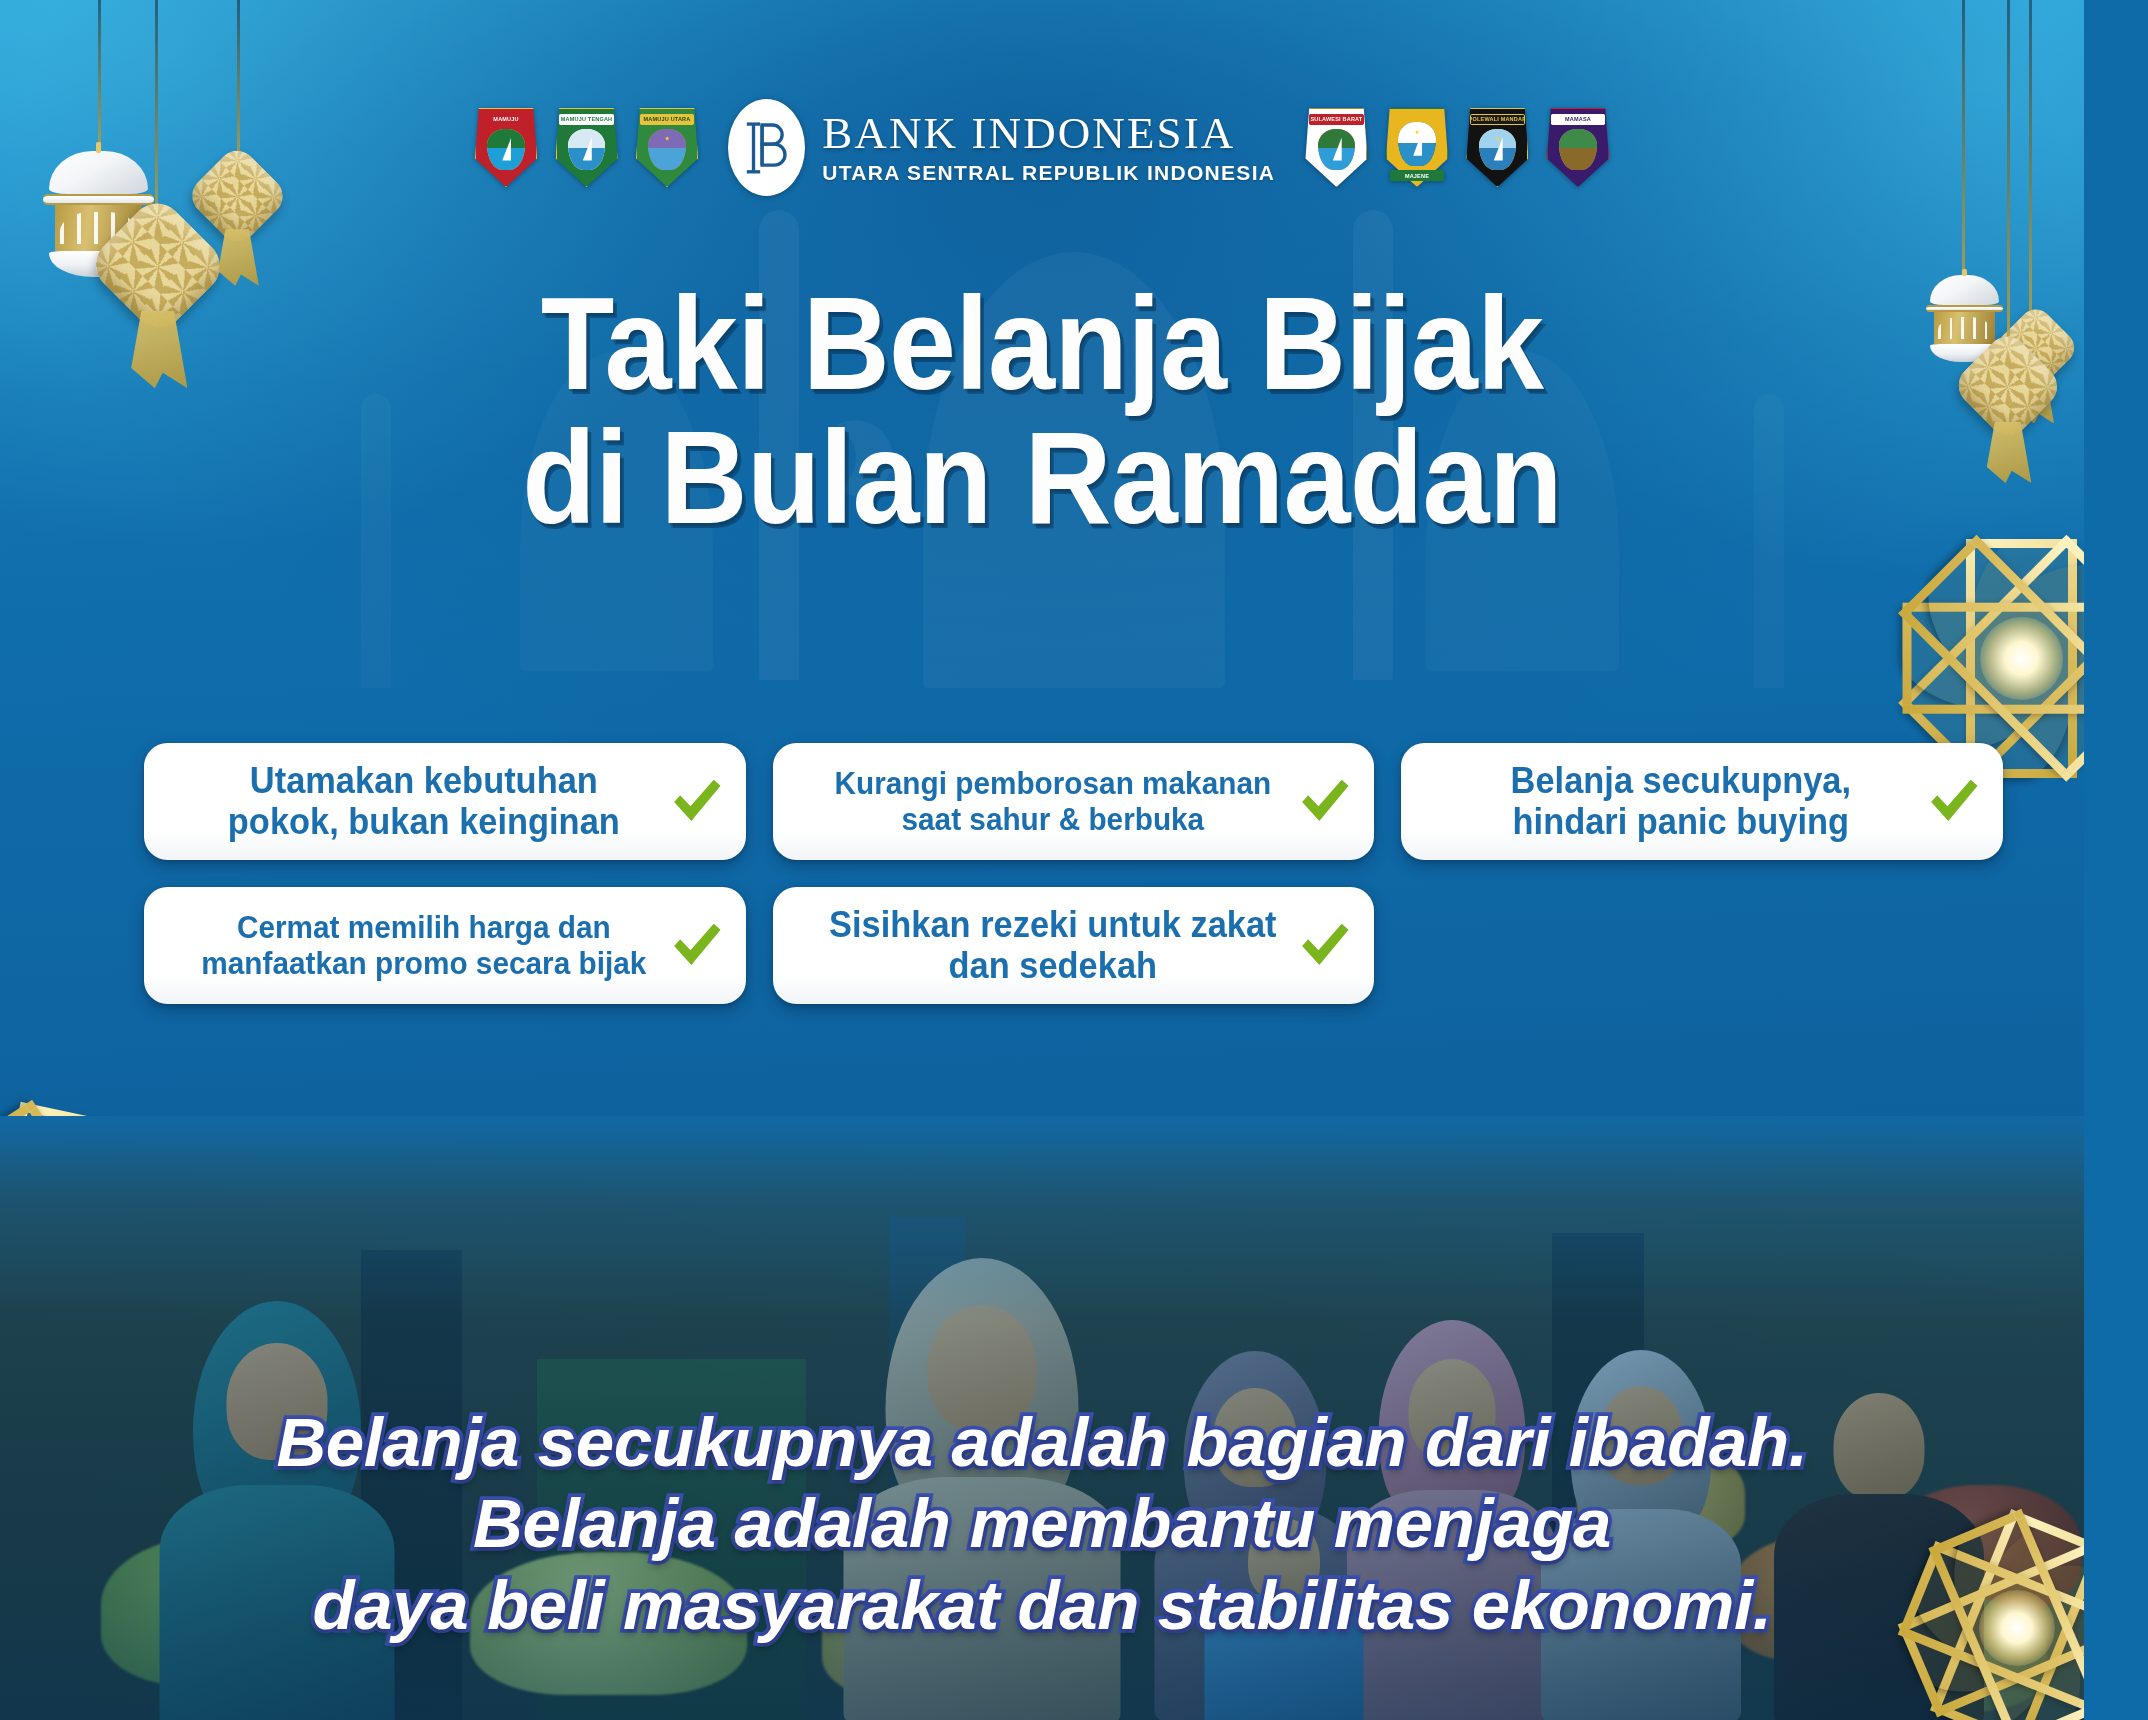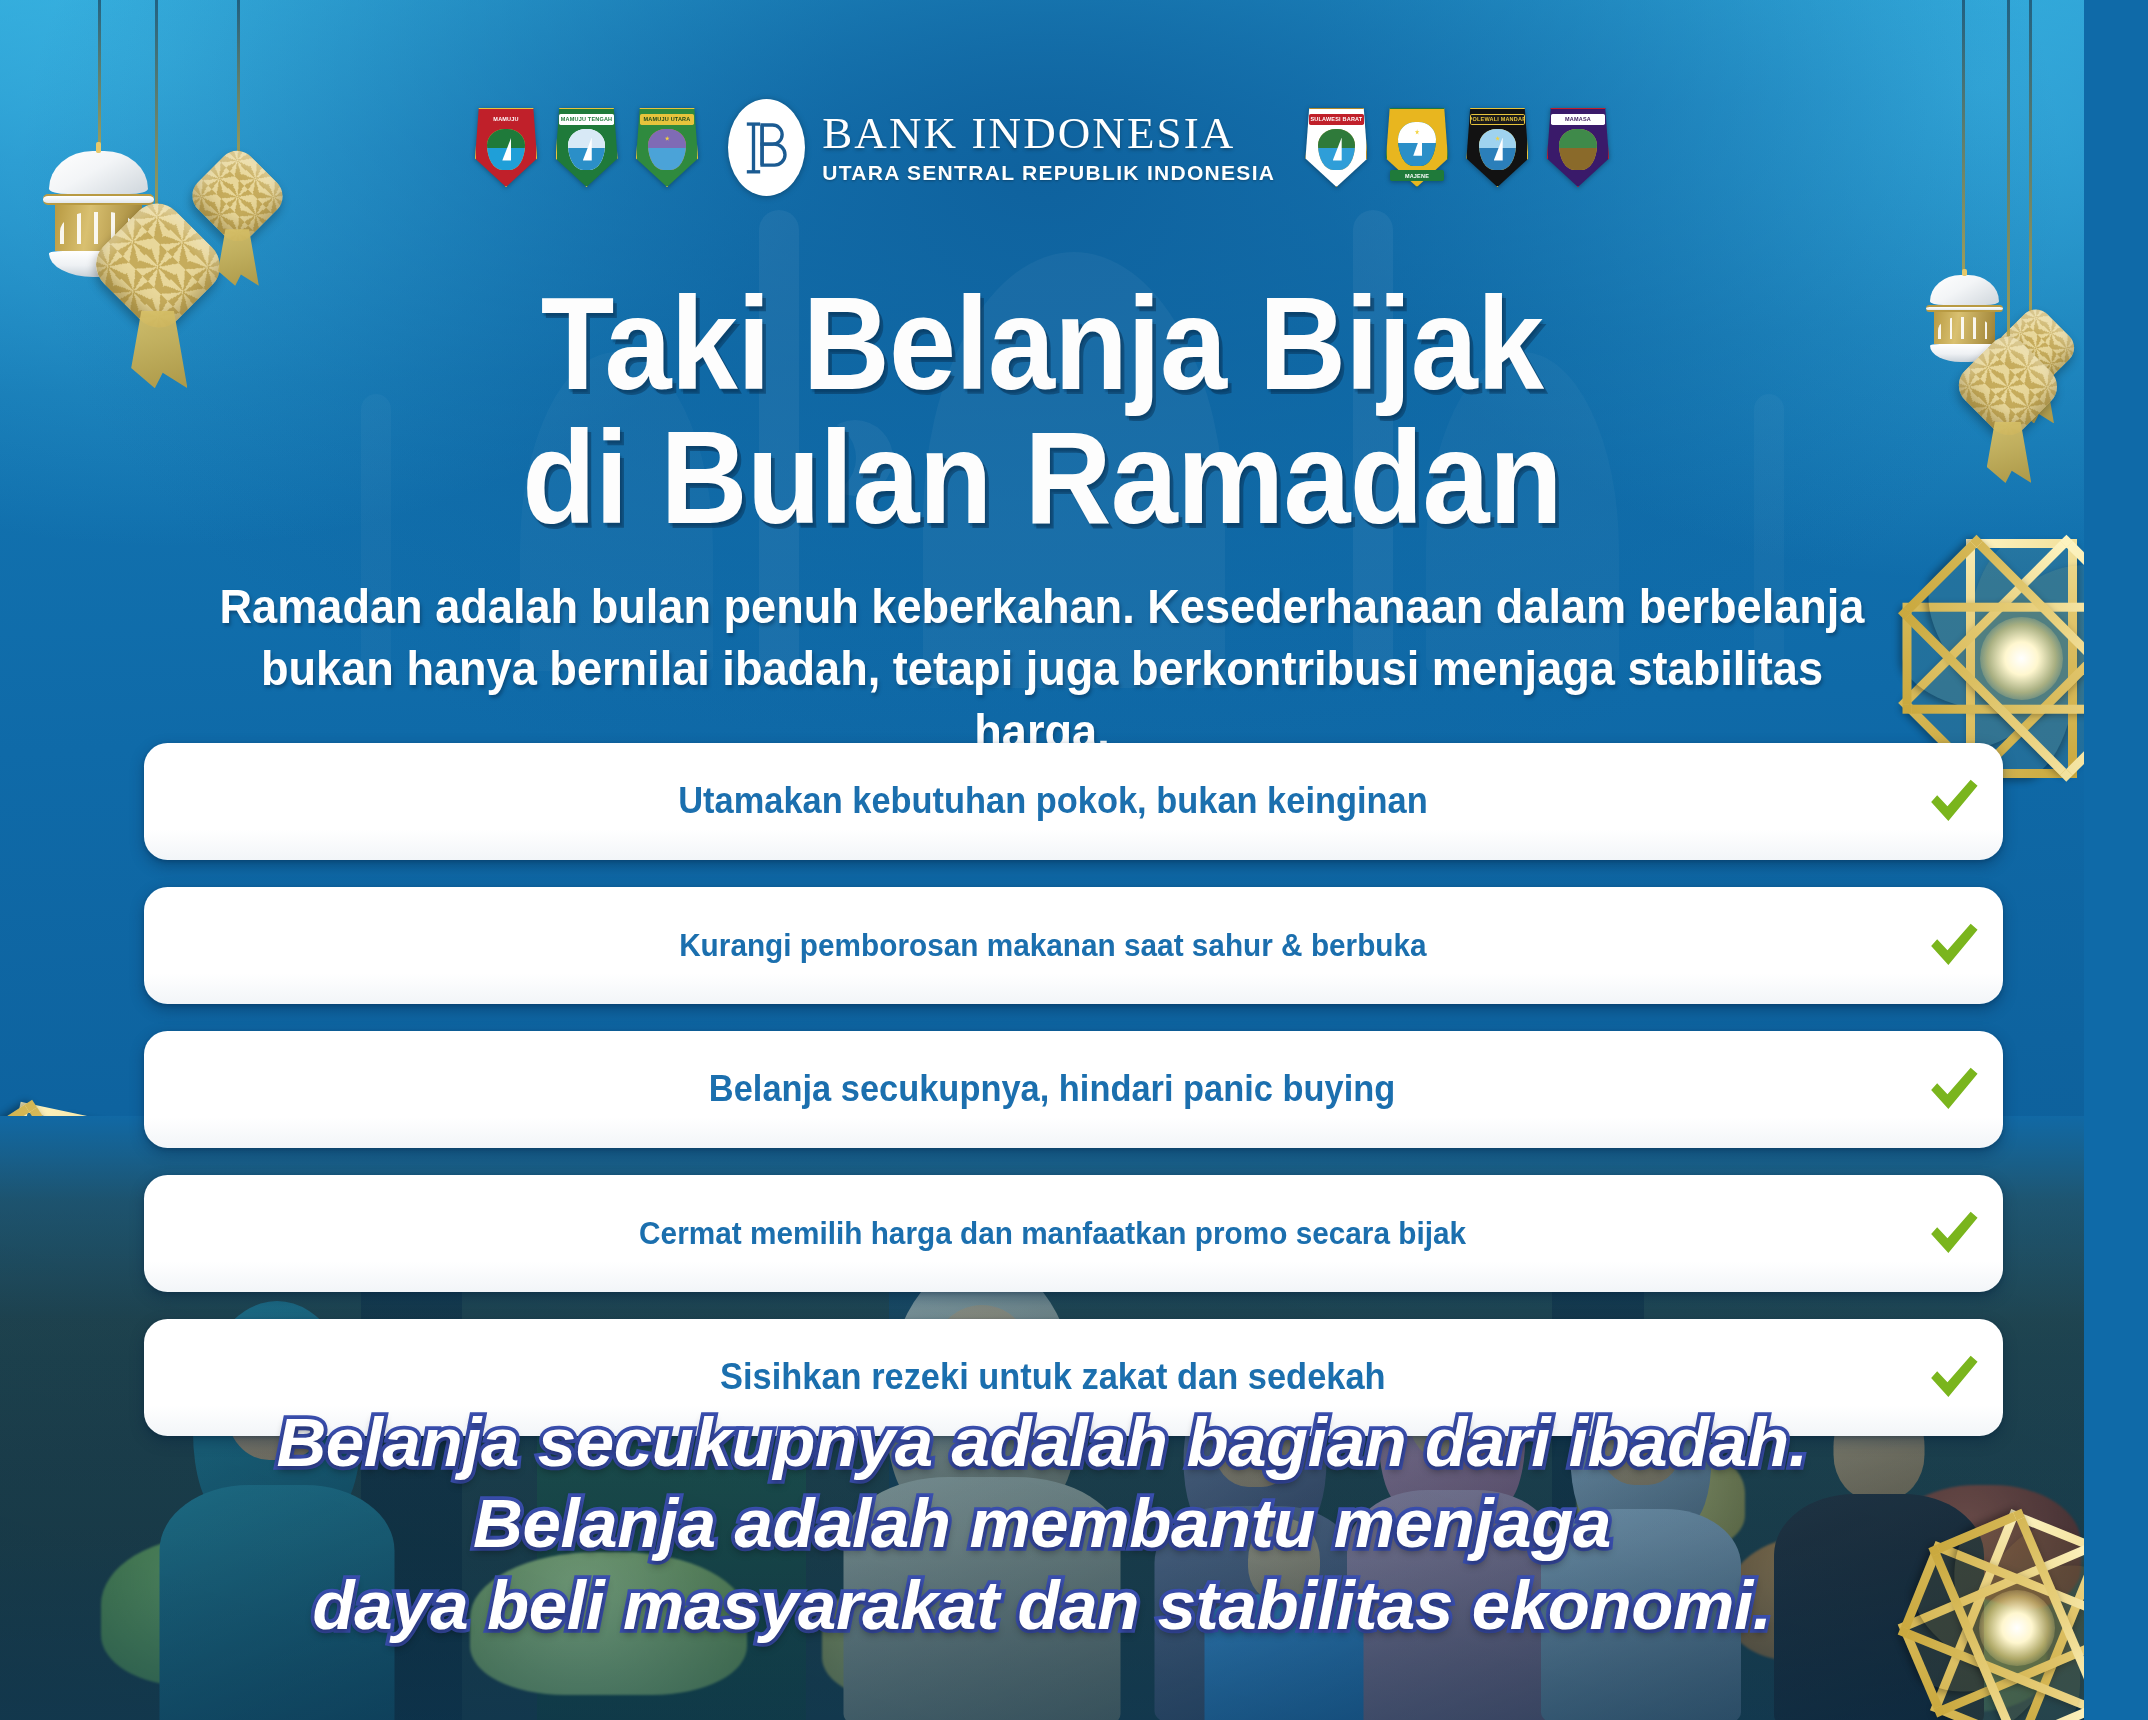--- a/index.html
+++ b/index.html
@@ -213,21 +213,21 @@
     font-weight:bold;
     font-size:48px; line-height:1.30; color:#ffffff;
     transform:scaleX(0.94);
     text-shadow:1.7px 2.5px 3.4px rgba(6,45,78,0.45);
   }
 
   
   #tips {
     position:absolute; top:743px; left:144px;
     width:1859px; z-index:28;
-    display:grid; grid-template-columns:1fr;
+    display:grid; grid-template-columns:1fr 1fr 1fr;
     column-gap:27px; row-gap:27px;
   }
   .tip-card {
     height:117px; border-radius:23.5px;
     background:linear-gradient(to bottom,#ffffff 0%,#ffffff 74%,#f2f5f8 100%);
     box-shadow:0 5.9px 13.4px rgba(0,30,60,.34), 0 1.7px 3.4px rgba(0,30,60,.2);
     display:flex; align-items:center; justify-content:center;
     position:relative; padding:0 81px 0 39px;
   }
   .tip-text {
@@ -530,24 +530,20 @@
         <div class="sea" style="background:#8a6a2a;"></div>
       </div>
     </div>
   </div>
 
   <div id="headline">
     <div class="line">Taki Belanja Bijak</div>
     <div class="line">di Bulan Ramadan</div>
   </div>
 
-  <div id="subtitle">
-    <div class="sline">Ramadan adalah bulan penuh keberkahan. Kesederhanaan dalam berbelanja</div>
-    <div class="sline">bukan hanya bernilai ibadah, tetapi juga berkontribusi menjaga stabilitas harga.</div>
-  </div>
 
   <div id="tips">
 
     <div class="tip-card">
       <span class="tip-text">Utamakan kebutuhan pokok, bukan keinginan</span>
       <svg class="check-icon" viewBox="0 0 64 64">
         <path d="M6 32 L13 24 L25 37 L52 6 L60 13 L26 54 Z" fill="#7ab51d"></path>
       </svg>
     </div>
 

